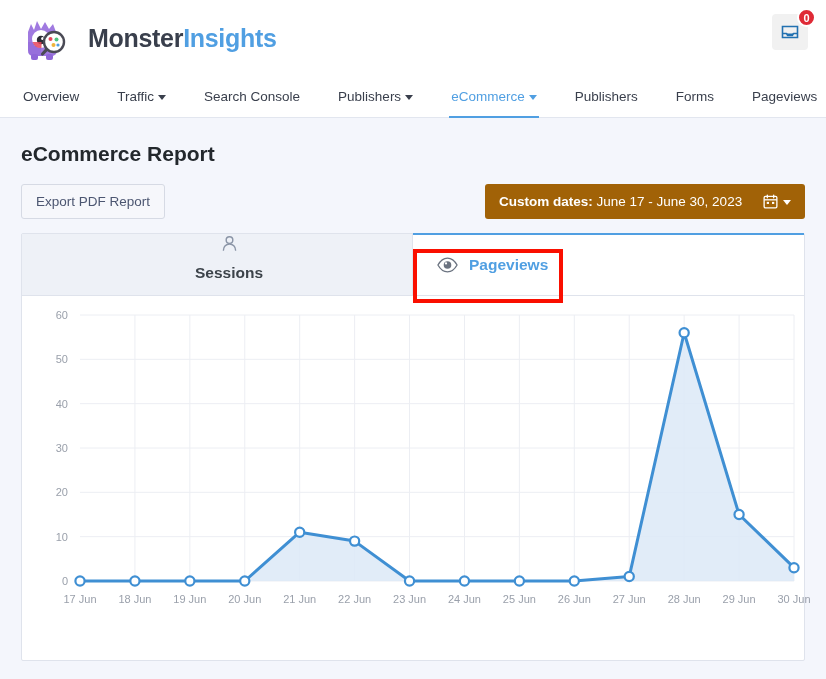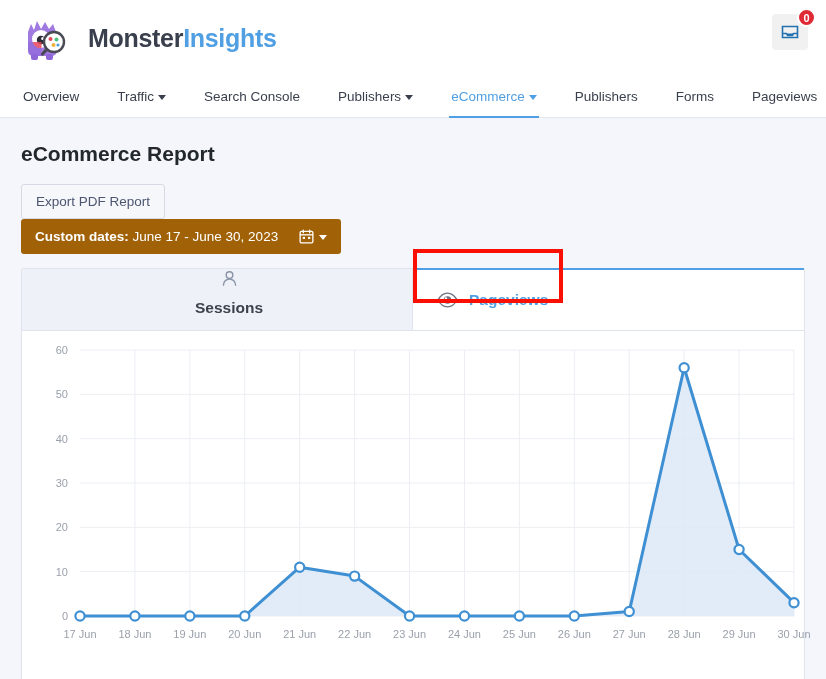--- a/index.html
+++ b/index.html
@@ -78,23 +78,22 @@
     margin-top: 2px;
   }
 
   
   .page { padding: 0 21px; }
   .page-title {
     font-size: 21px; font-weight: 700; color: #23282d;
     margin: 24px 0 0 0; padding-left: 0;
   }
   .toolbar {
-    display: flex; align-items: flex-start; justify-content: space-between;
+    display: flex; align-items: flex-end; justify-content: space-between;
     margin-top: 18px;
-    flex-direction: column;
   }
   .btn-export {
     background: #f6f7fb;
     border: 1px solid #d6dae4;
     border-radius: 3px;
     color: #4c5671;
     font-size: 13.5px;
     padding: 9px 14px;
     cursor: pointer;
     font-family: "Liberation Sans", sans-serif;

